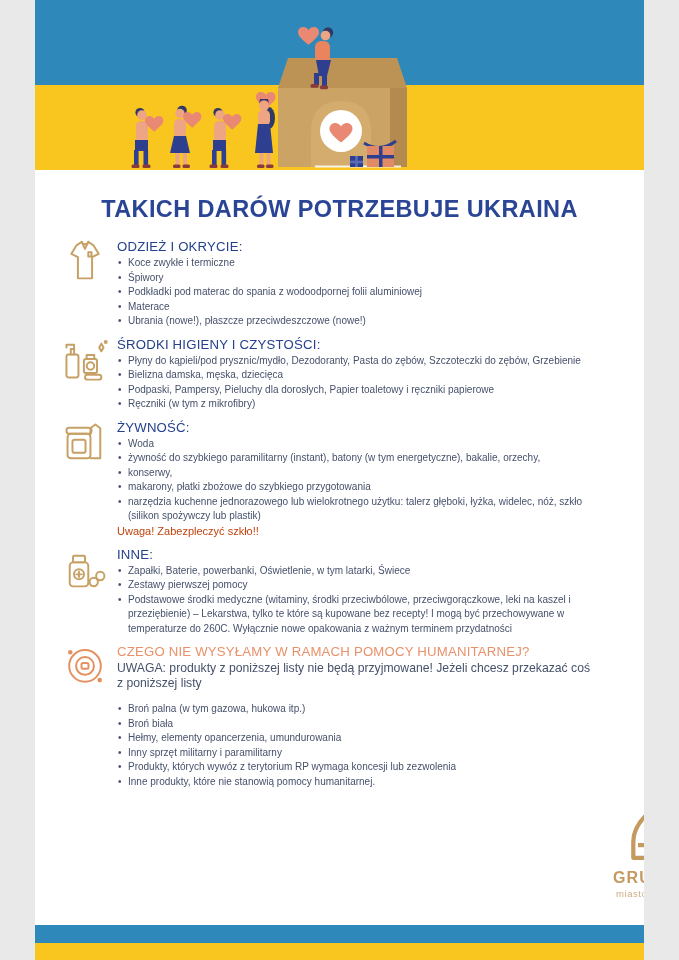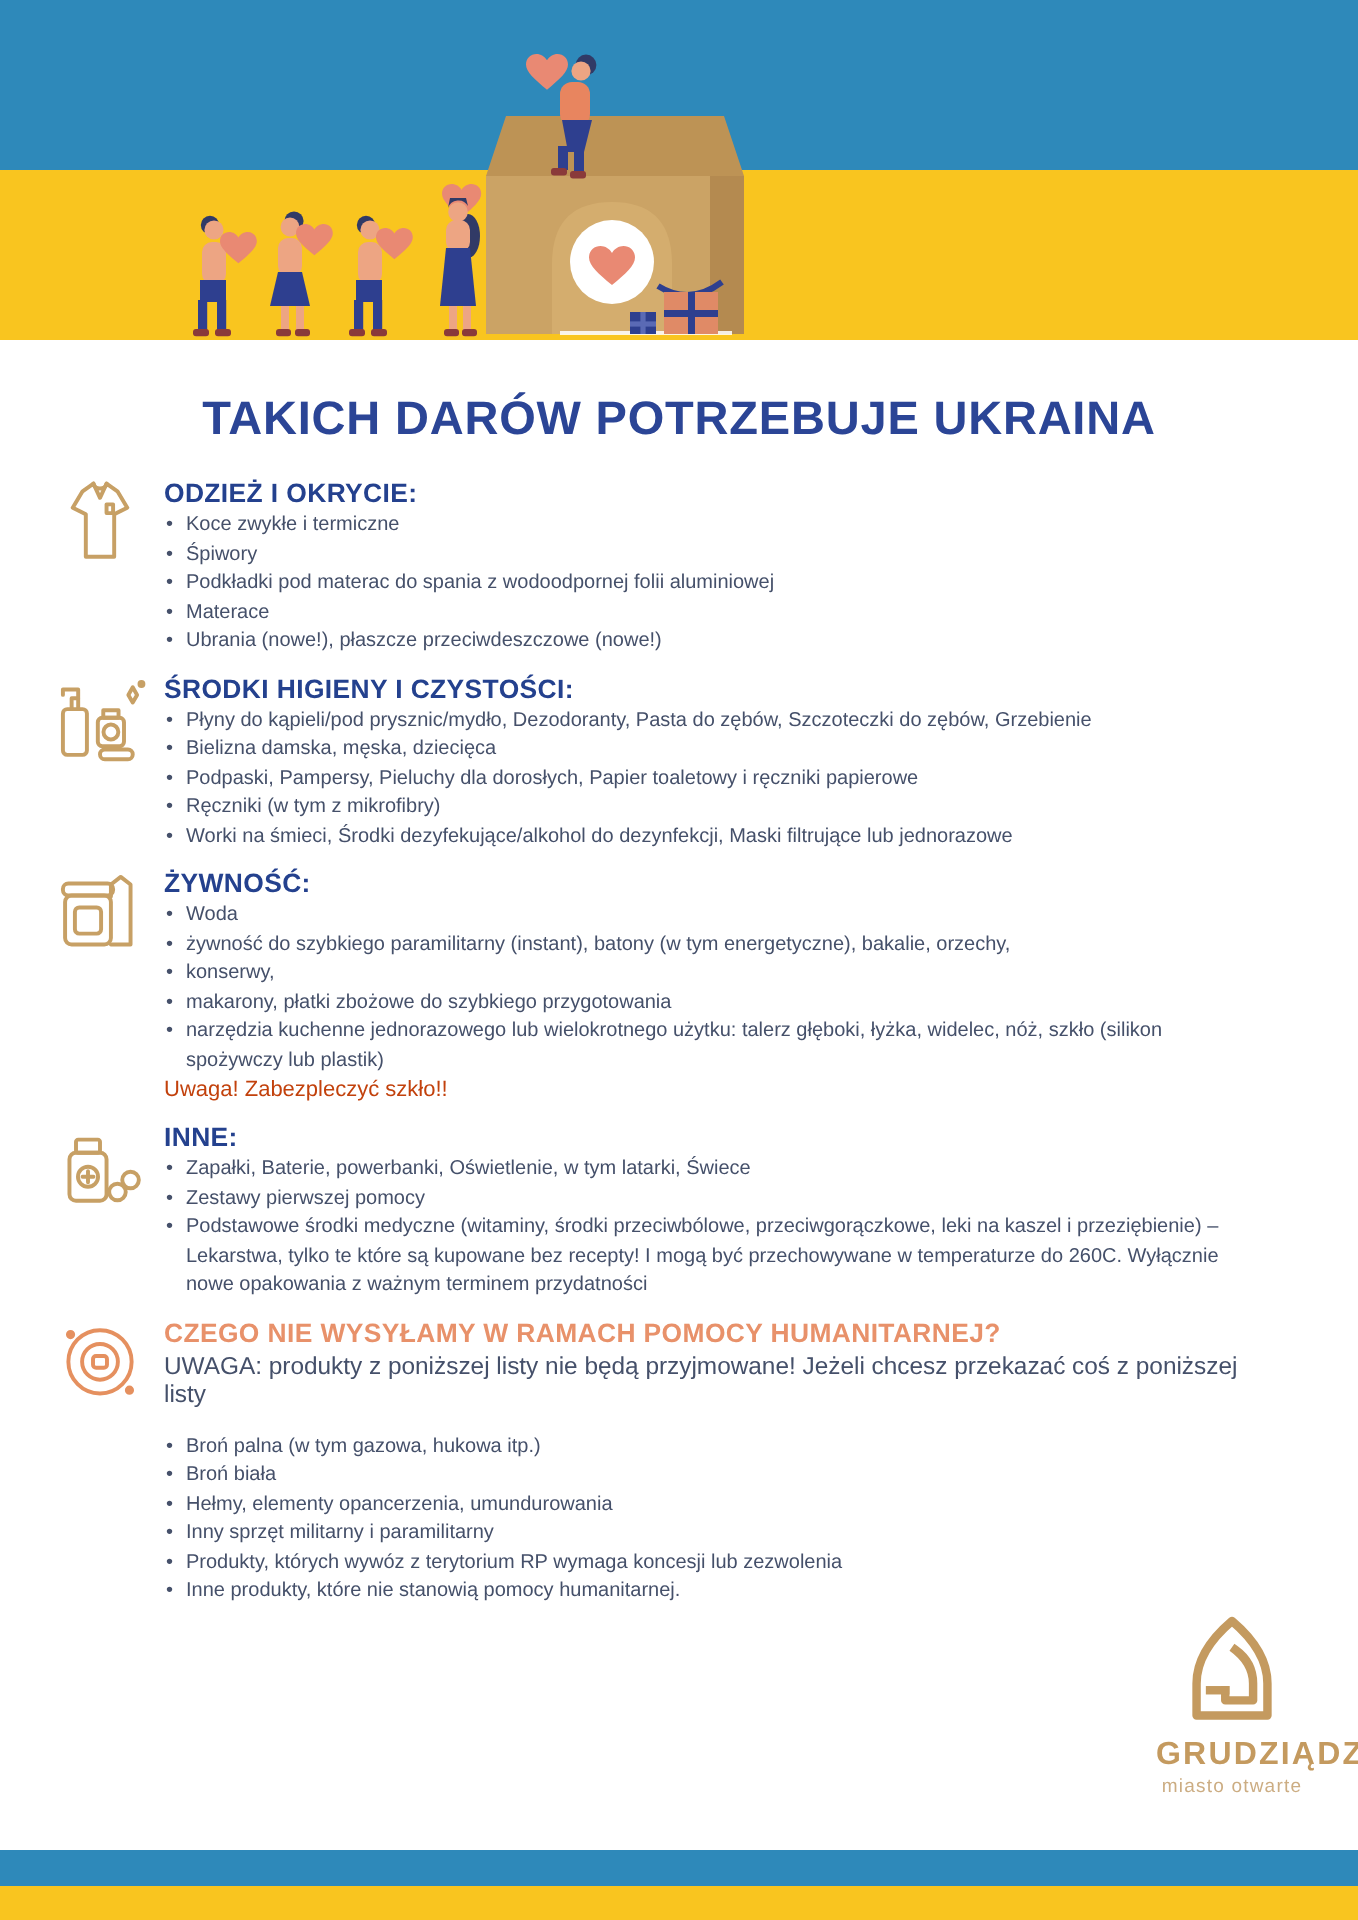--- a/index.html
+++ b/index.html
@@ -1,19 +1,19 @@
 <!DOCTYPE html>
 <html lang="pl"><head>
 <meta charset="utf-8">
 <style>
   * { margin:0; padding:0; box-sizing:border-box; }
   html,body { background:#e9e9e9; }
   .poster {
     position:relative;
-    width:679px; height:960px;
+    width:609px; height:960px;
     margin:0 auto;
     background:#ffffff;
     font-family:"Liberation Sans", sans-serif;
     overflow:hidden;
   }
   
   .banner { position:relative; width:679px; height:170px; }
   .banner svg { display:block; }
 
   
@@ -28,21 +28,21 @@
 
   
   .content { padding:0 48px 0 82px; }
   .section { position:relative; margin-bottom:8px; }
   .section-icon {
     position:absolute; left:-56px; top:-3px;
     width:48px; height:52px;
   }
   .section h2 {
     font-size:13.2px; line-height:15px;
-    font-weight:bold; letter-spacing:.2px;
+    font-weight:normal; letter-spacing:.2px;
     color:#24418e;
     margin-bottom:2px;
   }
   .section.warning h2 { color:#e8916a; }
   .section ul { list-style:none; }
   .section li {
     position:relative;
     padding-left:11px;
     font-size:10px; line-height:14.5px;
     color:#45506a;
@@ -207,21 +207,20 @@
         <rect x="22" y="35.5" width="15" height="4.5" rx="2.2"></rect>
         <path d="M37 7 L39 10.5 L37 14 L35 10.5 Z"></path>
         <circle cx="41" cy="5.5" r="0.9" fill="#c7a065"></circle>
       </svg>
       <h2>ŚRODKI HIGIENY I CZYSTOŚCI:</h2>
       <ul>
         <li>Płyny do kąpieli/pod prysznic/mydło, Dezodoranty, Pasta do zębów, Szczoteczki do zębów, Grzebienie</li>
         <li>Bielizna damska, męska, dziecięca</li>
         <li>Podpaski, Pampersy, Pieluchy dla dorosłych, Papier toaletowy i ręczniki papierowe</li>
         <li>Ręczniki (w tym z mikrofibry)</li>
-        <li>Worki na śmieci, Środki dezyfekujące/alkohol do dezynfekcji, Maski filtrujące lub jednorazowe</li>
       </ul>
     </div>
 
     <div class="section">
       <svg class="section-icon" viewBox="0 0 44 44" fill="none" stroke="#c7a065" stroke-width="1.8" stroke-linejoin="round" stroke-linecap="round">
         <path d="M27 14 L27 8.5 L31.5 5 L36 8.5 L36 36 L27 36"></path>
         <rect x="6" y="13.5" width="21" height="22.5" rx="3"></rect>
         <rect x="5" y="8" width="23" height="5.5" rx="2.5"></rect>
         <rect x="10.5" y="19" width="12" height="12" rx="2"></rect>
       </svg>

